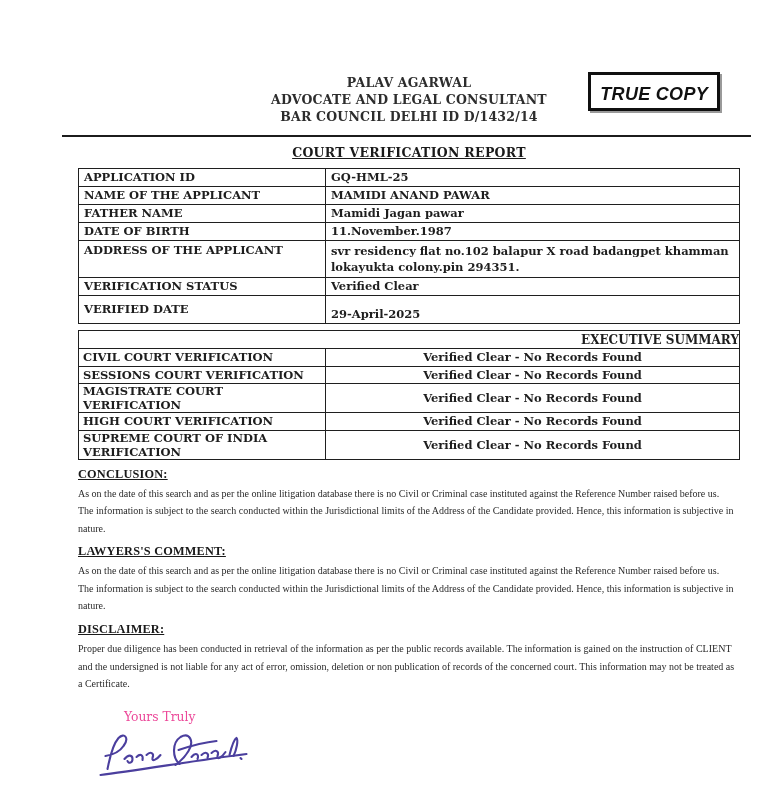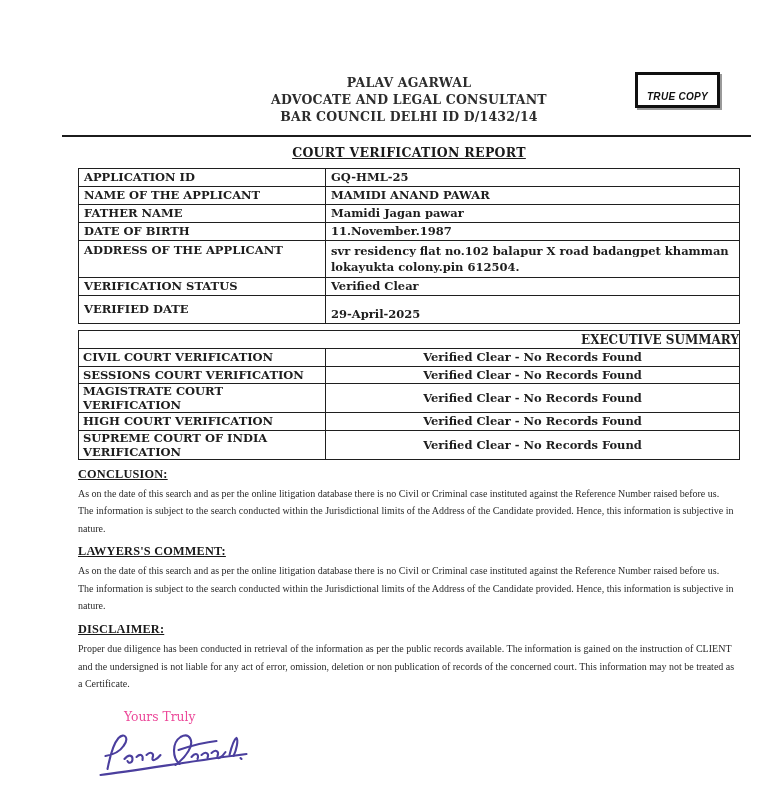--- a/index.html
+++ b/index.html
@@ -12,24 +12,24 @@
     color:#1e1e1e;
     overflow:hidden;
   }
   .content { padding:74px 38px 0 78px; }
 
   
   .stamp {
     position:absolute; top:72px; right:58px;
     border:3px solid #101010;
     box-shadow:2px 2px 0 #9a9a9a;
-    padding:16px 9px 3px 9px;
+    padding:9px 9px 3px 9px;
     font-family:"Liberation Sans", sans-serif;
     font-weight:bold; font-style:italic;
-    font-size:10px; letter-spacing:.3px; color:#101010;
+    font-size:18px; letter-spacing:.3px; color:#101010;
     background:#fff;
   }
 
   
   .letterhead { text-align:center; line-height:17px; }
   .letterhead div { font-weight:bold; font-size:12.5px; color:#2d2d2d; letter-spacing:.2px; }
 
   .rule {
     border:none; border-top:2px solid #1c1c1c;
     margin:10px -11px 0 -16px;
@@ -104,21 +104,21 @@
       <tr>
         <td>FATHER NAME</td>
         <td class="val">Mamidi Jagan pawar</td>
       </tr>
       <tr>
         <td>DATE OF BIRTH</td>
         <td class="val">11.November.1987</td>
       </tr>
       <tr class="addr-row">
         <td style="vertical-align:top; padding-top:2px;">ADDRESS OF THE APPLICANT</td>
-        <td class="val" style="vertical-align:top; padding-top:2px; line-height:16px;">svr residency flat no.102 balapur X road badangpet khamman lokayukta colony.pin 612504.</td>
+        <td class="val" style="vertical-align:top; padding-top:2px; line-height:16px;">svr residency flat no.102 balapur X road badangpet khamman lokayukta colony.pin 294351.</td>
       </tr>
       <tr>
         <td>VERIFICATION STATUS</td>
         <td class="val">Verified Clear</td>
       </tr>
       <tr>
         <td>VERIFIED DATE</td>
         <td class="val" style="vertical-align:top; padding-top:11px;margin-left:29px;">29-April-2025</td>
       </tr>
     </tbody>

